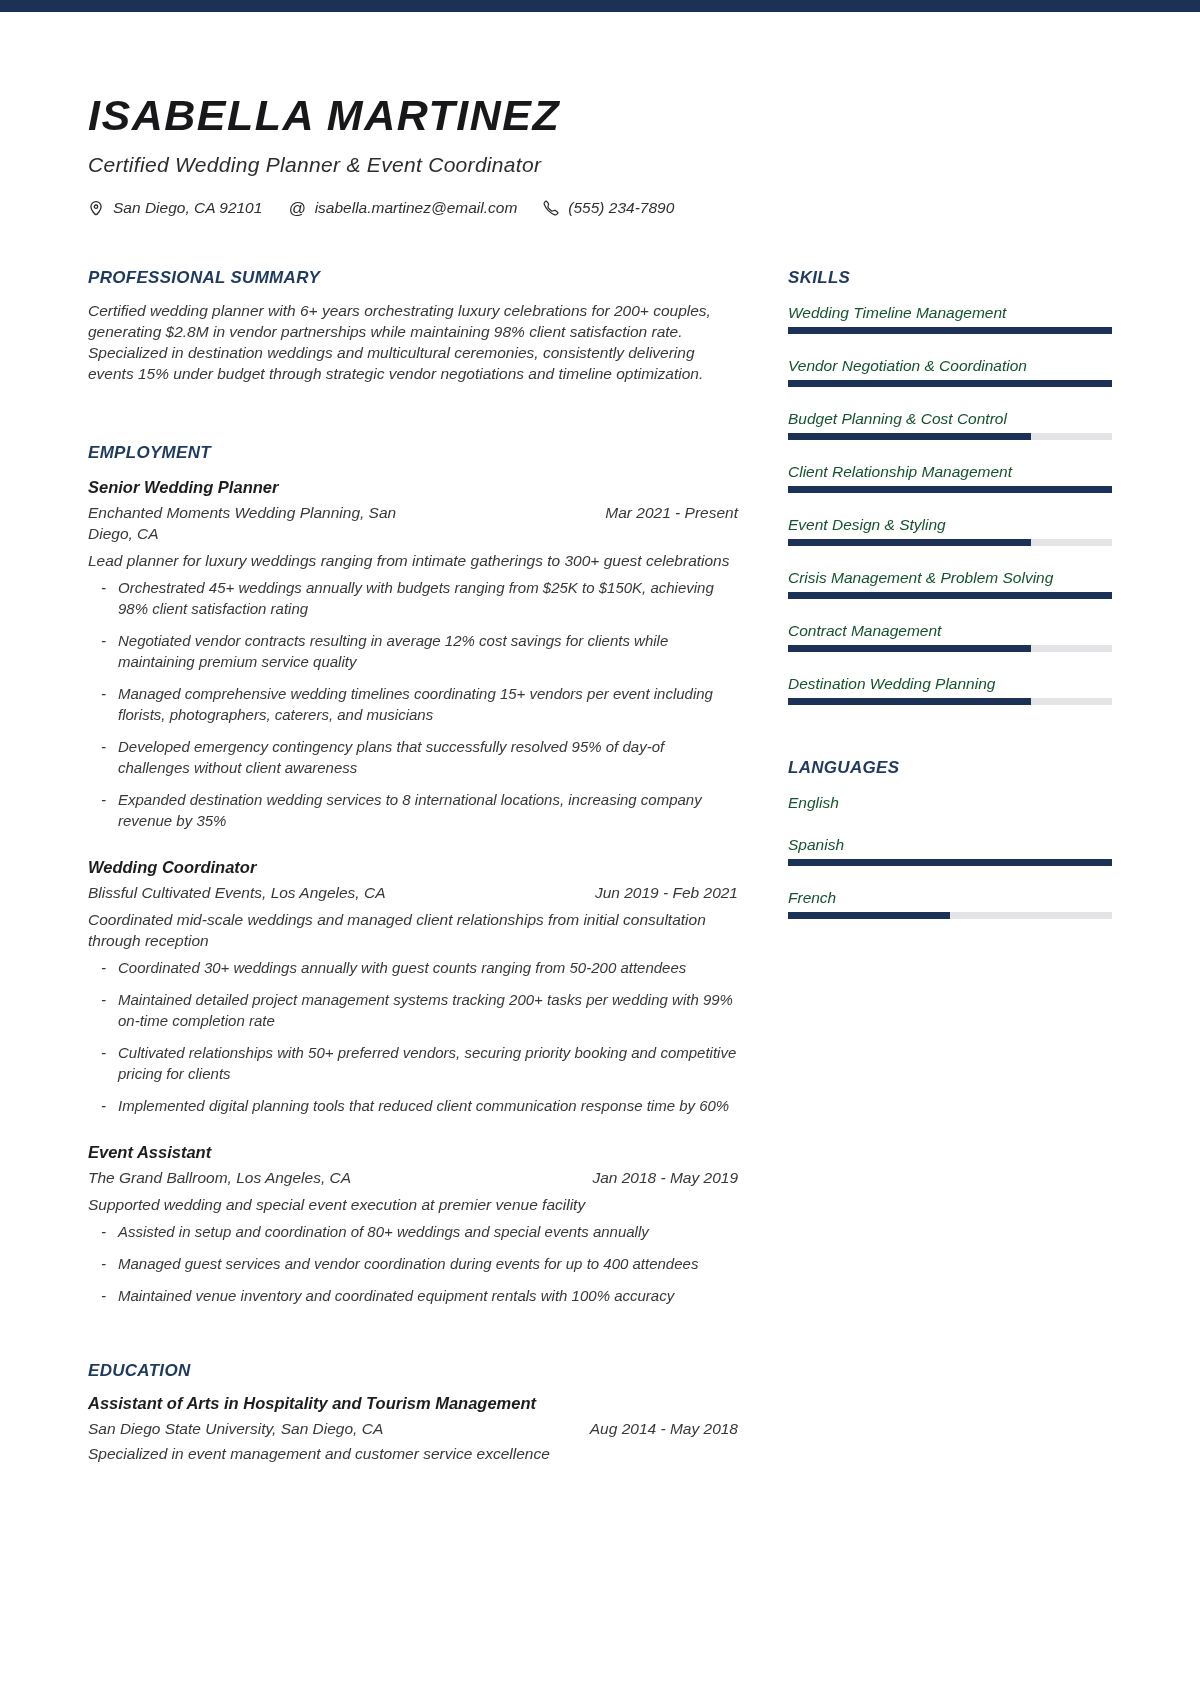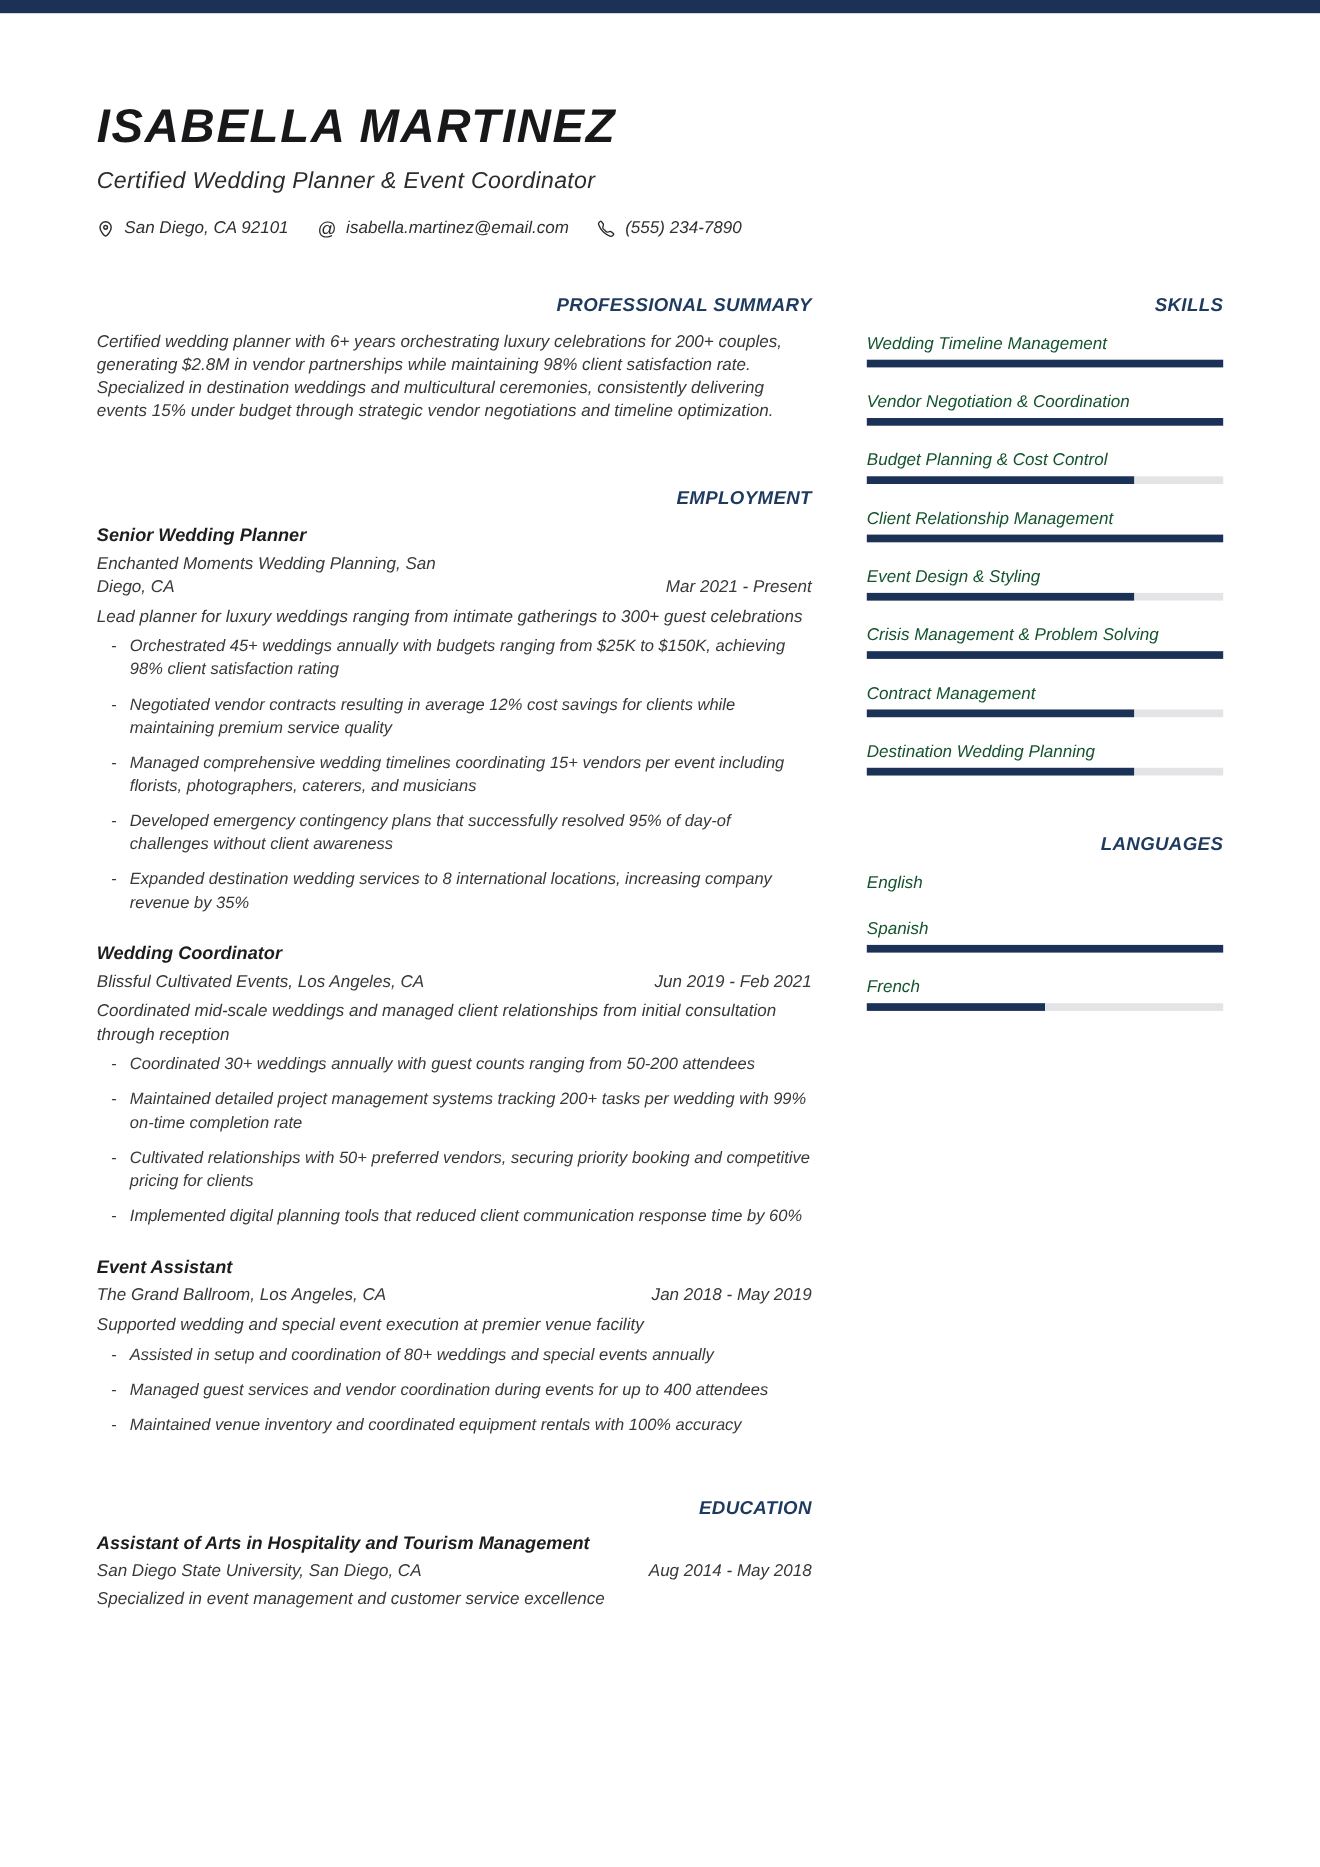--- a/index.html
+++ b/index.html
@@ -27,32 +27,32 @@
   .contact-item{display:flex;align-items:center;gap:9px;}
   .cicon{flex:0 0 auto;color:#2a2a2c;display:block;}
   .at-glyph{font-size:17px;line-height:1;color:#2a2a2c;}
 
   .columns{display:flex;gap:50px;margin-top:50px;}
   .col-left{width:650px;flex:0 0 650px;}
   .col-right{width:324px;flex:0 0 324px;}
 
   .sec-heading{
     font-size:17px;font-weight:700;color:var(--accent);
-    letter-spacing:.3px;line-height:21px;margin:0;text-align:right;
+    letter-spacing:.3px;line-height:21px;margin:0;
   }
   .body-text{font-size:15.5px;line-height:21px;}
   .summary-text{margin-top:12px;}
 
   .sec-employment{margin-top:58px;}
   .sec-education{margin-top:54px;}
 
   .job{margin-top:26px;}
   .job:first-of-type{margin-top:14px;}
   .job-title{font-size:16.5px;font-weight:700;color:#1d1d1f;line-height:21px;}
-  .job-meta{display:flex;justify-content:space-between;align-items:flex-end;margin-top:4px;}
+  .job-meta{display:flex;justify-content:space-between;align-items:flex-start;margin-top:4px;}
   .job-company{max-width:334px;}
   .job-date{white-space:nowrap;text-align:right;}
   .job-desc{margin-top:6px;}
   ul.bullets{list-style:none;margin:6px 0 0;padding:0;}
   ul.bullets li{position:relative;padding-left:30px;margin-bottom:11px;font-size:15px;line-height:21px;}
   ul.bullets li::before{content:"-";position:absolute;left:13px;top:0;}
 
   .edu-degree{font-size:16.5px;font-weight:700;color:#1d1d1f;line-height:21px;margin-top:12px;}
 
   .rating-list{margin-top:14px;}

